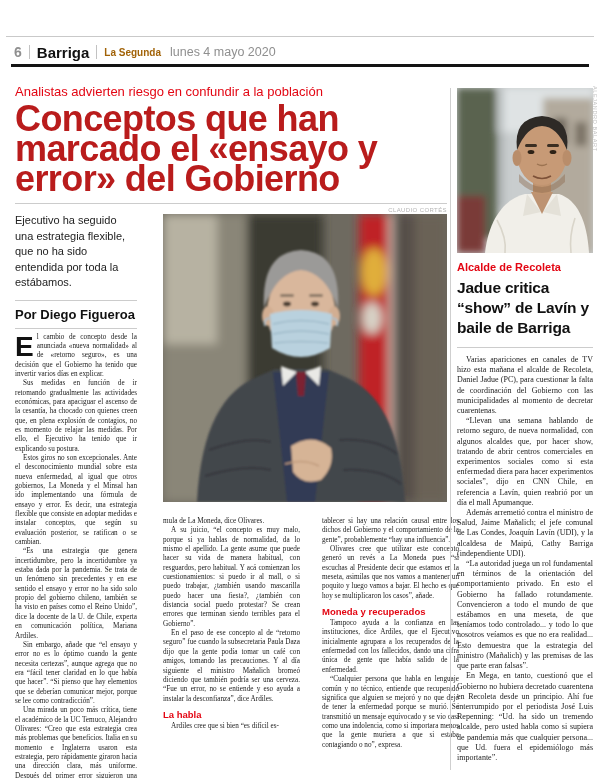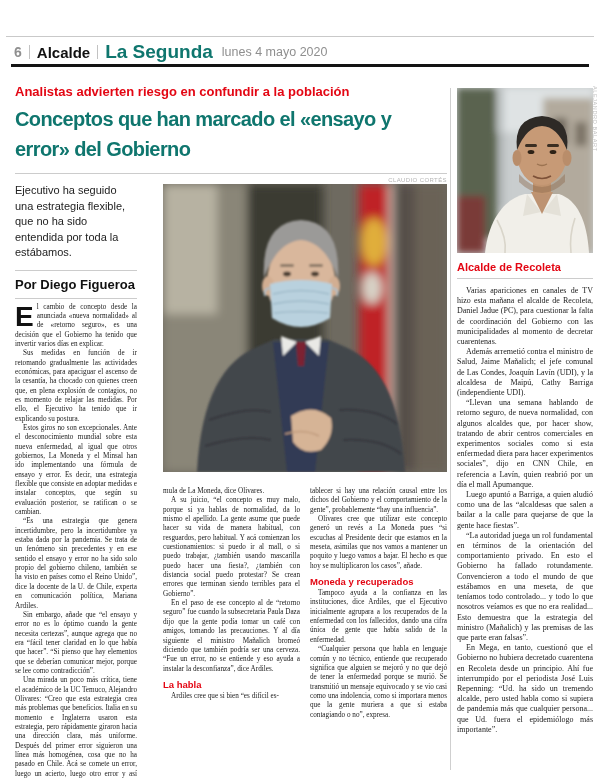--- a/index.html
+++ b/index.html
@@ -10,51 +10,51 @@
     font-family:"Liberation Sans",sans-serif;color:#1a1a1a;
   }
   .page{position:relative;width:600px;height:778px;background:#fff;}
 
   
   .topline{position:absolute;left:6px;right:6px;top:36px;height:1px;background:#c9c9c9;}
   .masthead{position:absolute;left:14px;top:42px;height:20px;display:flex;align-items:center;gap:7px;}
   .m-num{color:#8f8f8f;font-weight:bold;font-size:14px;}
   .m-sep{width:1px;height:14px;background:#c2c2c2;}
   .m-section{font-weight:bold;font-size:15px;color:#111;}
-  .m-paper{font-weight:bold;font-size:19px;color:#0f766e;}
+  .m-paper{font-weight:bold;font-size:10px;color:#a16207;}
   .m-date{font-size:12.5px;color:#8f8f8f;margin-left:2px;}
   .blackrule{position:absolute;left:11px;right:11px;top:64px;height:3px;background:#131313;}
 
   
   .vcredit{position:absolute;right:2px;top:86px;writing-mode:vertical-rl;
     font-size:5.5px;color:#c2c2c2;letter-spacing:.6px;}
 
   
   .main{position:absolute;left:15px;top:84px;width:432px;}
-  .kicker{color:var(--red);font-weight:bold;font-size:13px;margin:0 0 5px;}
-  .headline{font-size:20px;line-height:30px;font-weight:bold;letter-spacing:-.6px;
-    color:#0f766e;margin:0 0 9px;}
+  .kicker{color:var(--red);font-weight:normal;font-size:13px;margin:0 0 5px;}
+  .headline{font-size:36px;line-height:30px;font-weight:bold;letter-spacing:-.6px;
+    color:#b91c1c;margin:0 0 9px;}
   .hairline{height:1px;background:#cccccc;}
   .content-row{display:flex;margin-top:2px;}
   .col1{width:122px;flex:none;margin-right:26px;}
   .dek{font-size:11px;line-height:15.5px;color:#222;padding:7px 0 9px;}
   .byline{font-size:13px;font-weight:bold;color:#111;padding:6px 0;}
   .bodytext p{margin:0;font-family:"Liberation Serif","DejaVu Serif",serif;
     font-size:7.2px;line-height:9.35px;text-align:justify;color:#1a1a1a;}
   .bodytext p.ind{text-indent:8px;}
   .bodytext{padding-top:4px;}
   .dropcap{float:left;font-weight:900;font-family:"Liberation Sans",sans-serif;
     font-size:28px;line-height:25px;margin:1px 3px 0 0;color:#111;}
   .subhead{color:var(--red);font-weight:bold;font-size:9.5px;
     font-family:"Liberation Sans",sans-serif;margin:5px 0 2px;}
 
   .photo-block{width:284px;flex:none;}
   .credit{font-size:6px;color:#b5b5b5;text-align:right;letter-spacing:.4px;margin:1px 0;}
   .mainphoto{display:block;width:284px;height:288px;}
-  .cols-row{display:flex;margin-top:11px;}
+  .cols-row{display:flex;margin-top:11px;gap:12px;}
   .col2{width:137px;flex:none;margin-right:10px;}
   .col3{width:137px;flex:none;}
 
   
   .divider{position:absolute;left:450px;top:88px;bottom:8px;width:1px;background:#cfcfcf;}
   .sidebar{position:absolute;left:457px;top:88px;width:136px;}
   .sidephoto{display:block;width:136px;height:165px;}
   .side-label{color:var(--red);font-weight:bold;font-size:11px;margin:8px 0 5px;}
   .side-headline{font-size:15.5px;line-height:20px;font-weight:bold;color:#111;
     letter-spacing:-.2px;margin:0 0 9px;}
@@ -65,21 +65,21 @@
 </head>
 <body>
 
 <div class="page">
 
   <div class="topline"></div>
 
   <div class="masthead">
     <span class="m-num">6</span>
     <span class="m-sep"></span>
-    <span class="m-section">Alcalde</span>
+    <span class="m-section">Barriga</span>
     <span class="m-sep"></span>
     <span class="m-paper">La Segunda</span>
     <span class="m-date">lunes 4 mayo 2020</span>
   </div>
   <div class="blackrule"></div>
 
   <div class="vcredit">ALEJANDRO BALART</div>
 
   <div class="main">
     <p class="kicker">Analistas advierten riesgo en confundir a la población</p>
@@ -218,26 +218,26 @@
         <rect x="68" y="56" width="12" height="3" rx="1.5" fill="#3a2e24"></rect>
         <rect x="90" y="56" width="12" height="3" rx="1.5" fill="#3a2e24"></rect>
         <ellipse cx="74" cy="64" rx="3.4" ry="2" fill="#2e2218"></ellipse>
         <ellipse cx="96" cy="64" rx="3.4" ry="2" fill="#2e2218"></ellipse>
         <path d="M80,76 Q85,79 90,76" stroke="#9c7351" stroke-width="1.4" fill="none"></path>
         <path d="M76,88 Q85,93 94,88" stroke="#7d5138" stroke-width="1.6" fill="none"></path>
       </g>
     </svg>
 
     <div class="side-label">Alcalde de Recoleta</div>
+    <h2 class="side-headline">Jadue critica “show” de Lavín y baile de Barriga</h2>
     <div class="side-rule"></div>
 
     <div class="sidebody">
       <p>Varias apariciones en canales de TV hizo esta mañana el alcalde de Recoleta, Daniel Jadue (PC), para cuestionar la falta de coordinación del Gobierno con las municipalidades al momento de decretar cuarentenas.</p>
+      <p>“Llevan una semana hablando de retorno seguro, de nueva normalidad, con algunos alcaldes que, por hacer show, tratando de abrir centros comerciales en experimentos sociales como si esta enfermedad diera para hacer experimentos sociales”, dijo en CNN Chile, en referencia a Lavín, quien reabrió por un día el mall Apumanque.</p>
       <p>Además arremetió contra el ministro de Salud, Jaime Mañalich; el jefe comunal de Las Condes, Joaquín Lavín (UDI), y la alcaldesa de Maipú, Cathy Barriga (independiente UDI).</p>
-      <p>“Llevan una semana hablando de retorno seguro, de nueva normalidad, con algunos alcaldes que, por hacer show, tratando de abrir centros comerciales en experimentos sociales como si esta enfermedad diera para hacer experimentos sociales”, dijo en CNN Chile, en referencia a Lavín, quien reabrió por un día el mall Apumanque.</p>
-      <p>Luego apuntó a Barriga, a quien aludió como una de las “alcaldesas que salen a bailar a la calle para quejarse de que la gente hace fiestas”.</p>
       <p>“La autoridad juega un rol fundamental en términos de la orientación del comportamiento privado. En esto el Gobierno ha fallado rotundamente. Convencieron a todo el mundo de que estábamos en una meseta, de que teníamos todo controlado... y todo lo que nosotros veíamos es que no era realidad... Esto demuestra que la estrategia del ministro (Mañalich) y las premisas de las que parte eran falsas”.</p>
       <p>En Mega, en tanto, cuestionó que el Gobierno no hubiera decretado cuarentena en Recoleta desde un principio. Ahí fue interrumpido por el periodista José Luis Repenning: “Ud. ha sido un tremendo alcalde, pero usted habla como si supiera de pandemia más que cualquier persona... que Ud. fuera el epidemiólogo más importante”.</p>
 
     </div>
   </aside>
 
 </div>
 
 </body></html>

